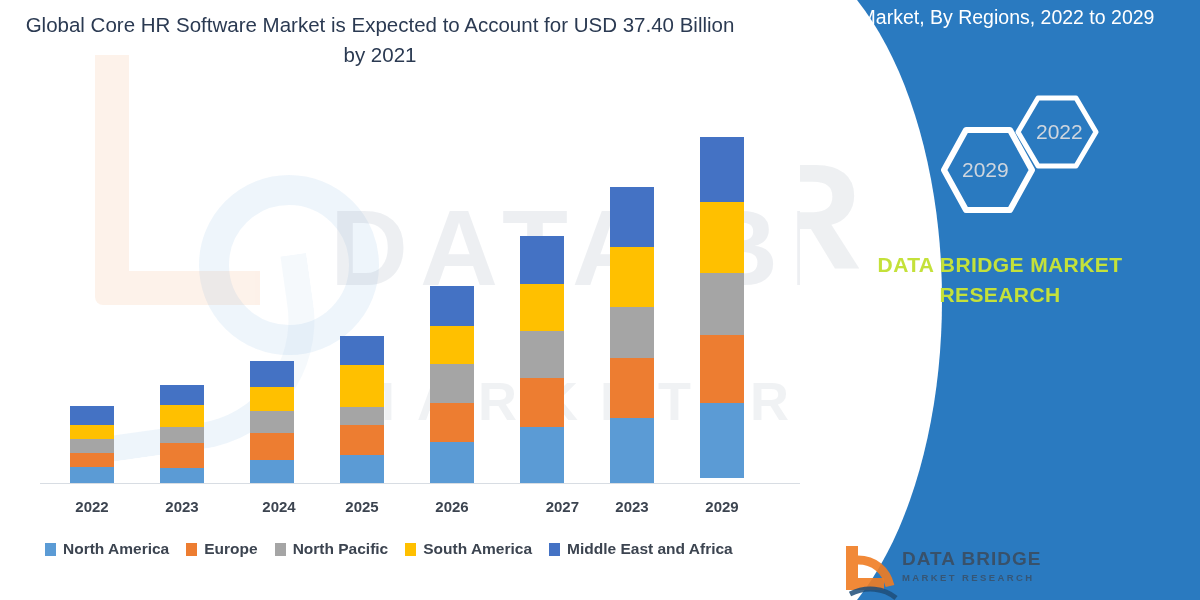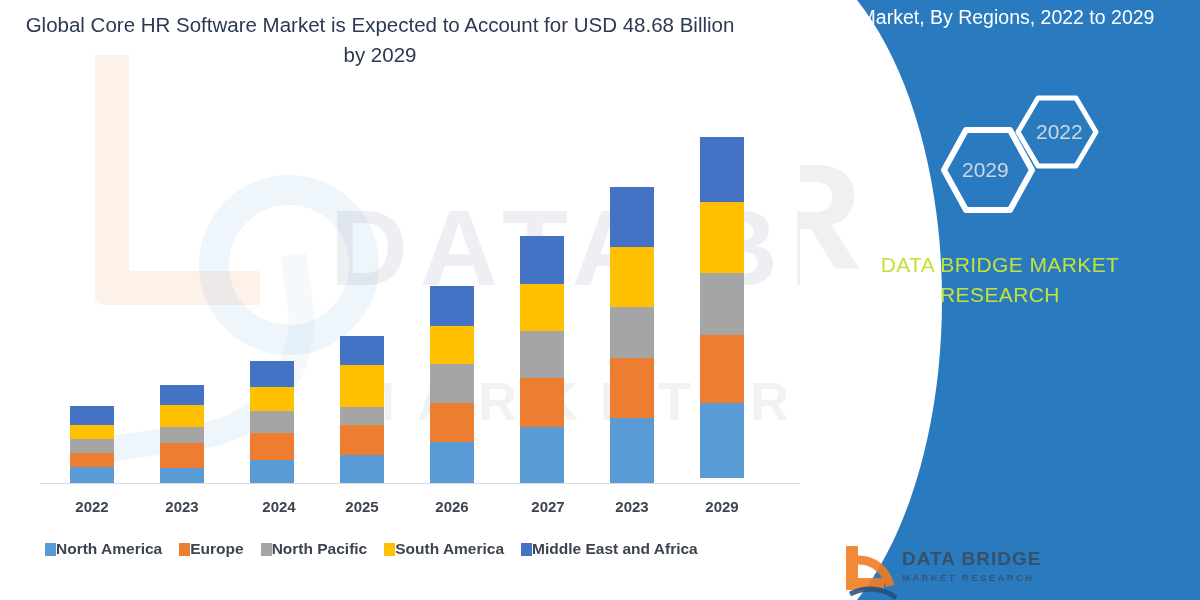--- a/index.html
+++ b/index.html
@@ -65,21 +65,21 @@
     position:absolute; width:90px; text-align:center;
     font-size:15px; font-weight:700; color:#3c4450;
   }
 
   
   .legend {
     position:absolute; left:45px; top:540px; width:760px;
     display:flex; align-items:center; justify-content:flex-start;
     gap:17px; font-size:15.5px; font-weight:700; color:#3c4450;
   }
-  .legend-item { display:flex; align-items:center; gap:0; white-space:nowrap; }
+  .legend-item { display:flex; align-items:center; gap:7px; white-space:nowrap; }
   .swatch { width:11px; height:13px; display:inline-block; flex:none; }
 
   
   .right-panel {
     position:absolute; right:0; top:0; width:400px; height:600px;
     background:#2a7ac0; overflow:hidden;
   }
   .panel-curve {
     position:absolute; left:-118px; top:-60px;
     width:260px; height:720px; background:#ffffff;
@@ -94,21 +94,21 @@
   .panel-wm {
     position:absolute; left:-46px; top:130px;
     font-size:150px; font-weight:700; color:rgba(150,160,175,0.16);
   }
   .hexes { position:absolute; left:118px; top:90px; width:200px; height:140px; }
   .hex-label {
     position:absolute; color:#cfd6de; font-size:21px; font-weight:400;
   }
   .brand {
     position:absolute; left:0; top:250px; width:400px;
-    text-align:center; color:#c4e13a; font-size:21px; font-weight:400;
+    text-align:center; color:#c4e13a; font-size:21px; font-weight:700;
     line-height:30px; letter-spacing:0.4px;
   }
   .logo { position:absolute; left:40px; bottom:-4px; width:230px; height:62px; }
   .logo-text {
     position:absolute; left:62px; top:6px;
     color:#3b4a5c; font-size:19px; font-weight:700; letter-spacing:1px;
     opacity:.85;
   }
   .logo-sub {
     position:absolute; left:62px; top:30px;
@@ -121,21 +121,21 @@
 
 <div id="page">
 
   <div class="wm-wrap">
     <div class="wm-b"></div>
     <div class="wm-swoosh"></div>
     <div class="wm-text">DATA BRIDGE</div>
     <div class="wm-text2">MARKET RESEARCH</div>
   </div>
 
-  <div class="title">Global Core HR Software Market is Expected to Account for USD 48.68 Billion by 2029</div>
+  <div class="title">Global Core HR Software Market is Expected to Account for USD 37.40 Billion by 2021</div>
 
   <div class="plot">
     <div class="axis-line"></div>
     <div id="bars">
         <div class="bar-group" style="left: 70px; width: 44px; top: 406.214px; bottom: auto; height: 76.7861px; position: absolute;">
           <div class="seg" title="Middle East and Africa 2022: 2" style="background: rgb(68, 114, 196); height: 18.5027px;"></div>
           <div class="seg" title="South America 2022: 1.5" style="background: rgb(255, 192, 0); height: 13.877px;"></div>
           <div class="seg" title="Asia Pacific 2022: 1.6" style="background: rgb(165, 165, 165); height: 14.8021px;"></div>
           <div class="seg" title="Europe 2022: 1.5" style="background: rgb(237, 125, 49); height: 13.877px;"></div>
           <div class="seg" title="North America 2022: 1.7" style="background: rgb(91, 155, 213); height: 15.7273px;"></div>
@@ -189,21 +189,21 @@
           <div class="seg" title="Europe 2029: 7.4" style="background: rgb(237, 125, 49); height: 68.4599px;"></div>
           <div class="seg" title="North America 2029: 8.1" style="background: rgb(91, 155, 213); height: 74.9358px;"></div>
         </div>
       </div>
     <div class="xlabels" id="xlabels">
         <div class="xlabel" style="left: 47px;">2022</div>
         <div class="xlabel" style="left: 137px;">2023</div>
         <div class="xlabel" style="left: 234px;">2024</div>
         <div class="xlabel" style="left: 317px;">2025</div>
         <div class="xlabel" style="left: 407px;">2026</div>
-        <div class="xlabel" style="left: 503px;">2027</div>
+        <div class="xlabel" style="left: 489px; text-align: right;">2027</div>
         <div class="xlabel" style="left: 587px;">2023</div>
         <div class="xlabel" style="left: 677px;">2029</div>
       </div>
   </div>
 
   <div class="legend" id="legend">
       <div class="legend-item">
         <span class="swatch" style="background: rgb(91, 155, 213);"></span>
         <span>North America</span>
       </div>

